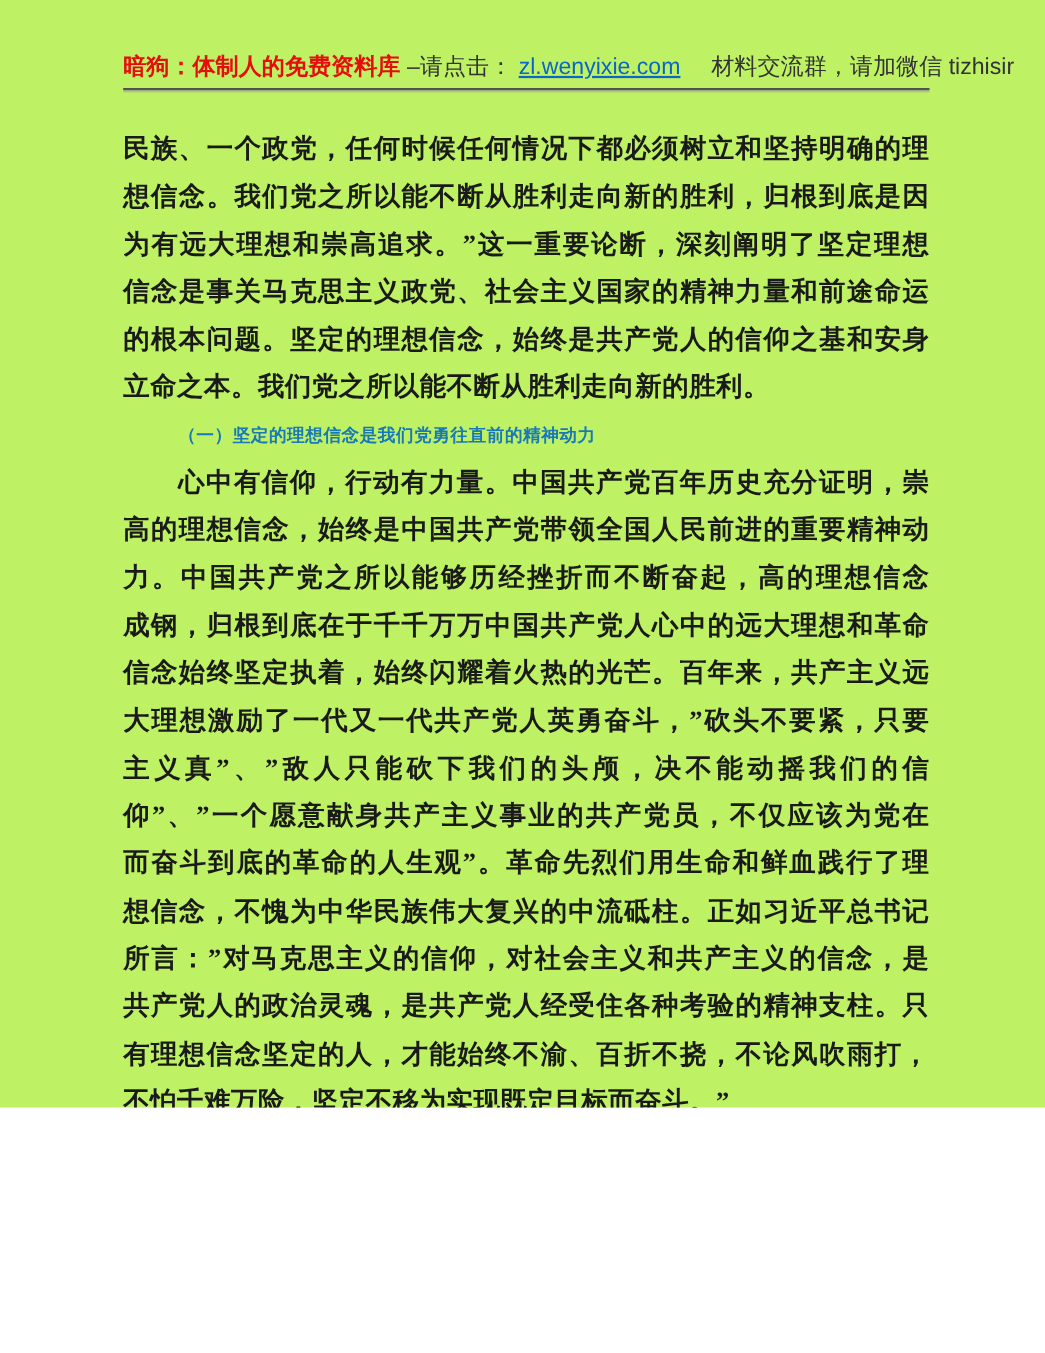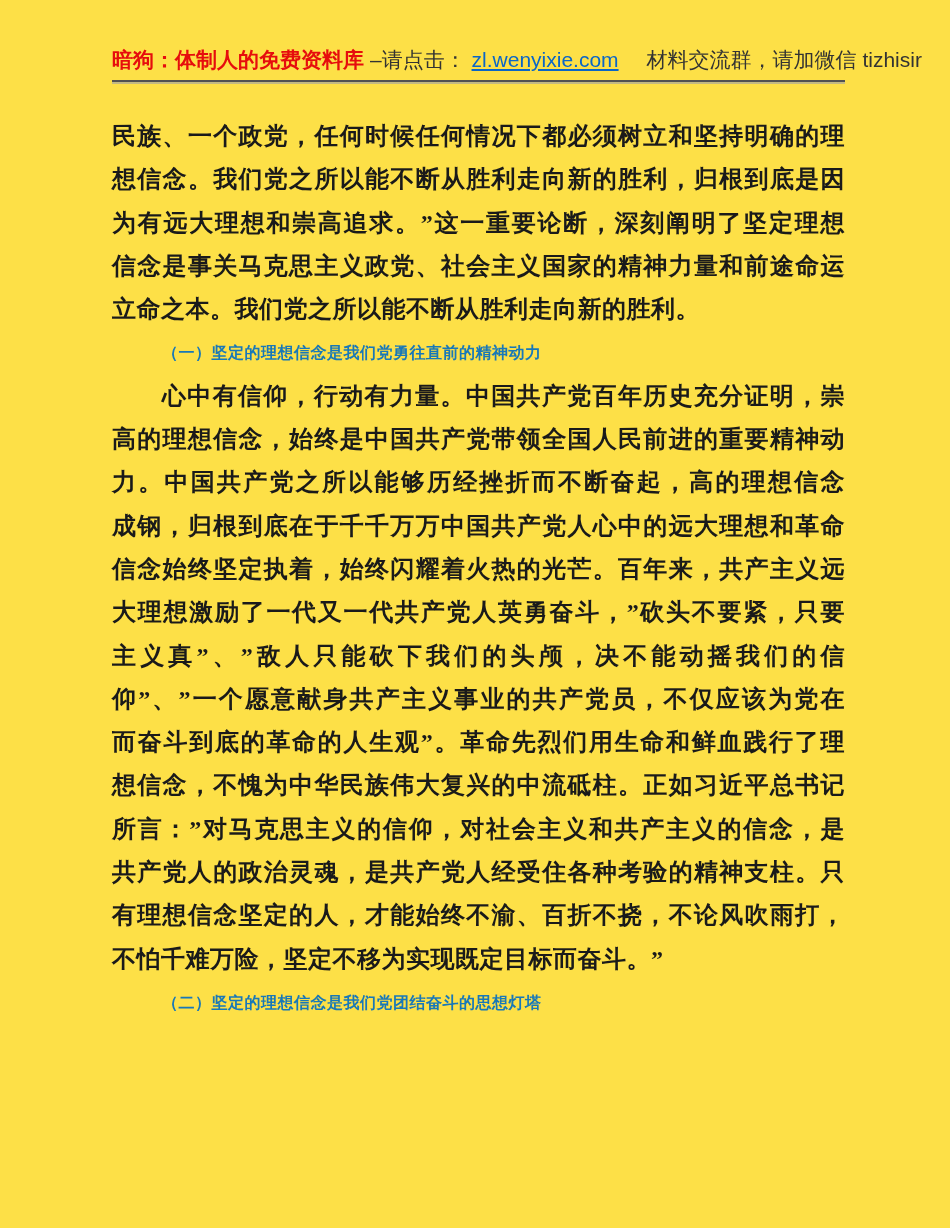--- a/index.html
+++ b/index.html
@@ -1,19 +1,19 @@
 <!DOCTYPE html>
 <html><head>
 <meta charset="utf-8">
 <style>
   html,body{margin:0;padding:0;background:#ffffff;}
   .page{
     position:relative;
-    width:950px;height:1228px;
-    background:#fde047;
+    width:950px;height:1007px;
+    background:#bef264;
     overflow:hidden;
     font-family:"Liberation Serif","DejaVu Serif",serif;
   }
   
   .header{
     margin:0 105px 0 112px;
     padding-top:46px;
     text-align:center;
     white-space:nowrap;
     font-family:"Liberation Sans","DejaVu Sans",sans-serif;
@@ -66,20 +66,21 @@
     <span class="link">zl.wenyixie.com</span><span class="group">材料交流群，请加微信 tizhisir</span>
   </div>
 
   <div class="divider"></div>
 
   <div class="doc" id="doc">
       <div class="line justify">民族、一个政党，任何时候任何情况下都必须树立和坚持明确的理</div>
       <div class="line justify">想信念。我们党之所以能不断从胜利走向新的胜利，归根到底是因</div>
       <div class="line justify">为有远大理想和崇高追求。”这一重要论断，深刻阐明了坚定理想</div>
       <div class="line justify">信念是事关马克思主义政党、社会主义国家的精神力量和前途命运</div>
+      <div class="line justify">的根本问题。坚定的理想信念，始终是共产党人的信仰之基和安身</div>
       <div class="line">立命之本。我们党之所以能不断从胜利走向新的胜利。</div>
       <div class="line heading">（一）坚定的理想信念是我们党勇往直前的精神动力</div>
       <div class="line justify indent">心中有信仰，行动有力量。中国共产党百年历史充分证明，崇</div>
       <div class="line justify">高的理想信念，始终是中国共产党带领全国人民前进的重要精神动</div>
       <div class="line justify">力。中国共产党之所以能够历经挫折而不断奋起，高的理想信念</div>
       <div class="line justify">成钢，归根到底在于千千万万中国共产党人心中的远大理想和革命</div>
       <div class="line justify">信念始终坚定执着，始终闪耀着火热的光芒。百年来，共产主义远</div>
       <div class="line justify">大理想激励了一代又一代共产党人英勇奋斗，”砍头不要紧，只要</div>
       <div class="line justify">主义真”、”敌人只能砍下我们的头颅，决不能动摇我们的信</div>
       <div class="line justify">仰”、”一个愿意献身共产主义事业的共产党员，不仅应该为党在</div>

